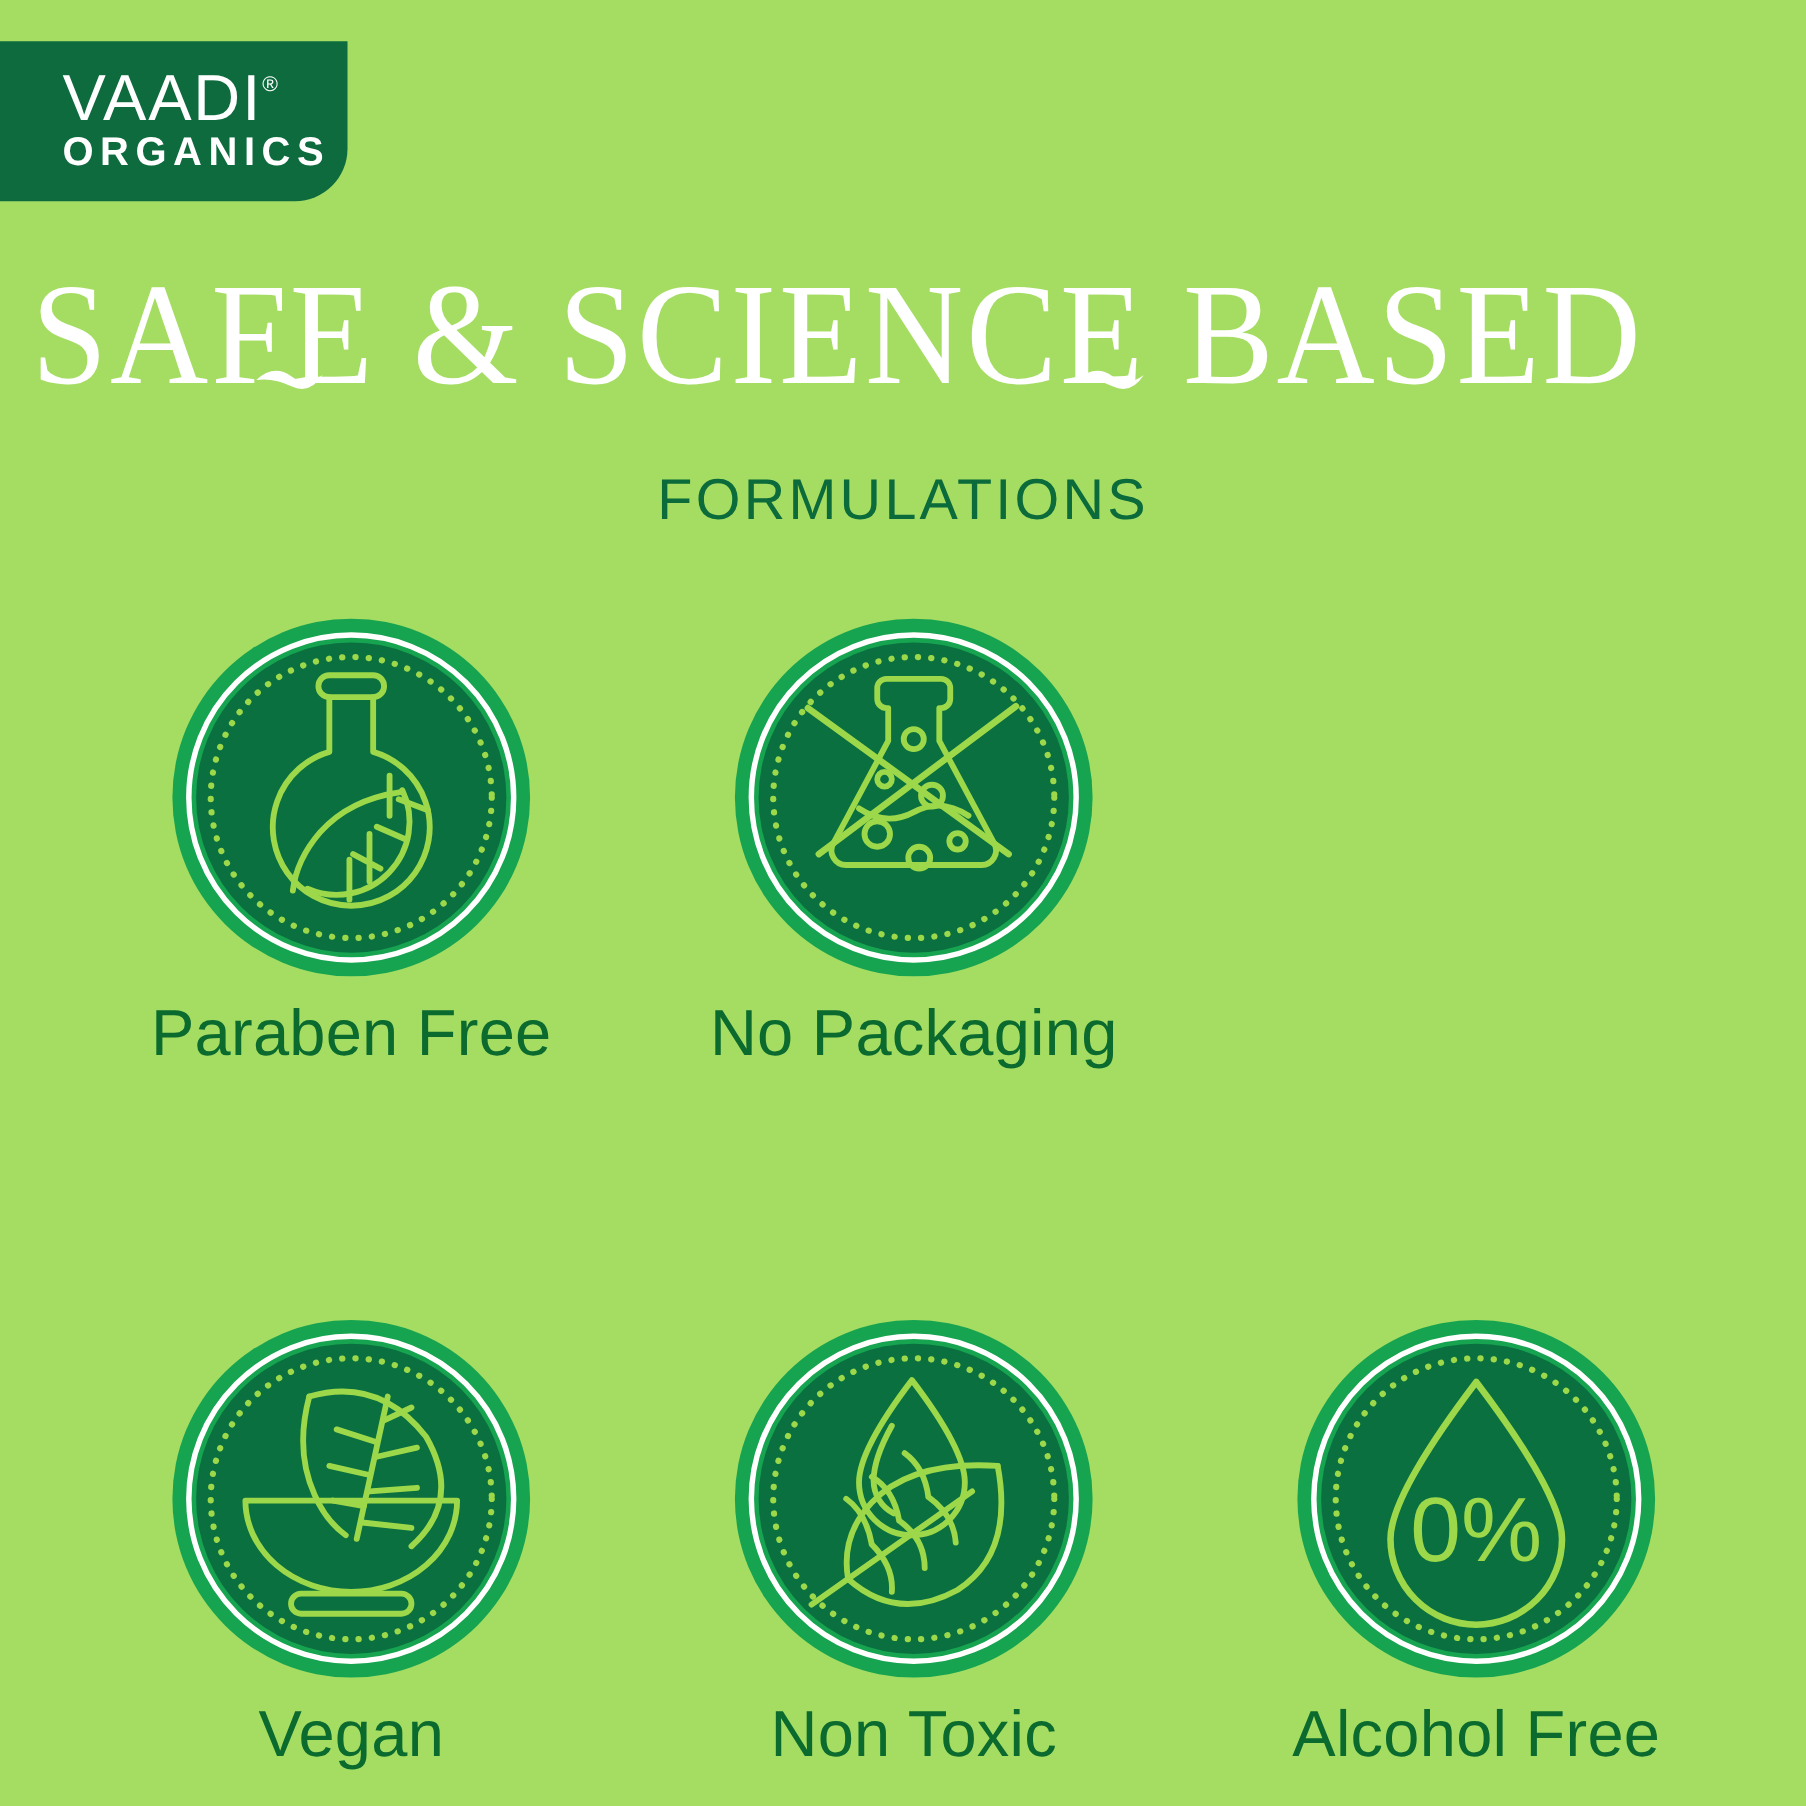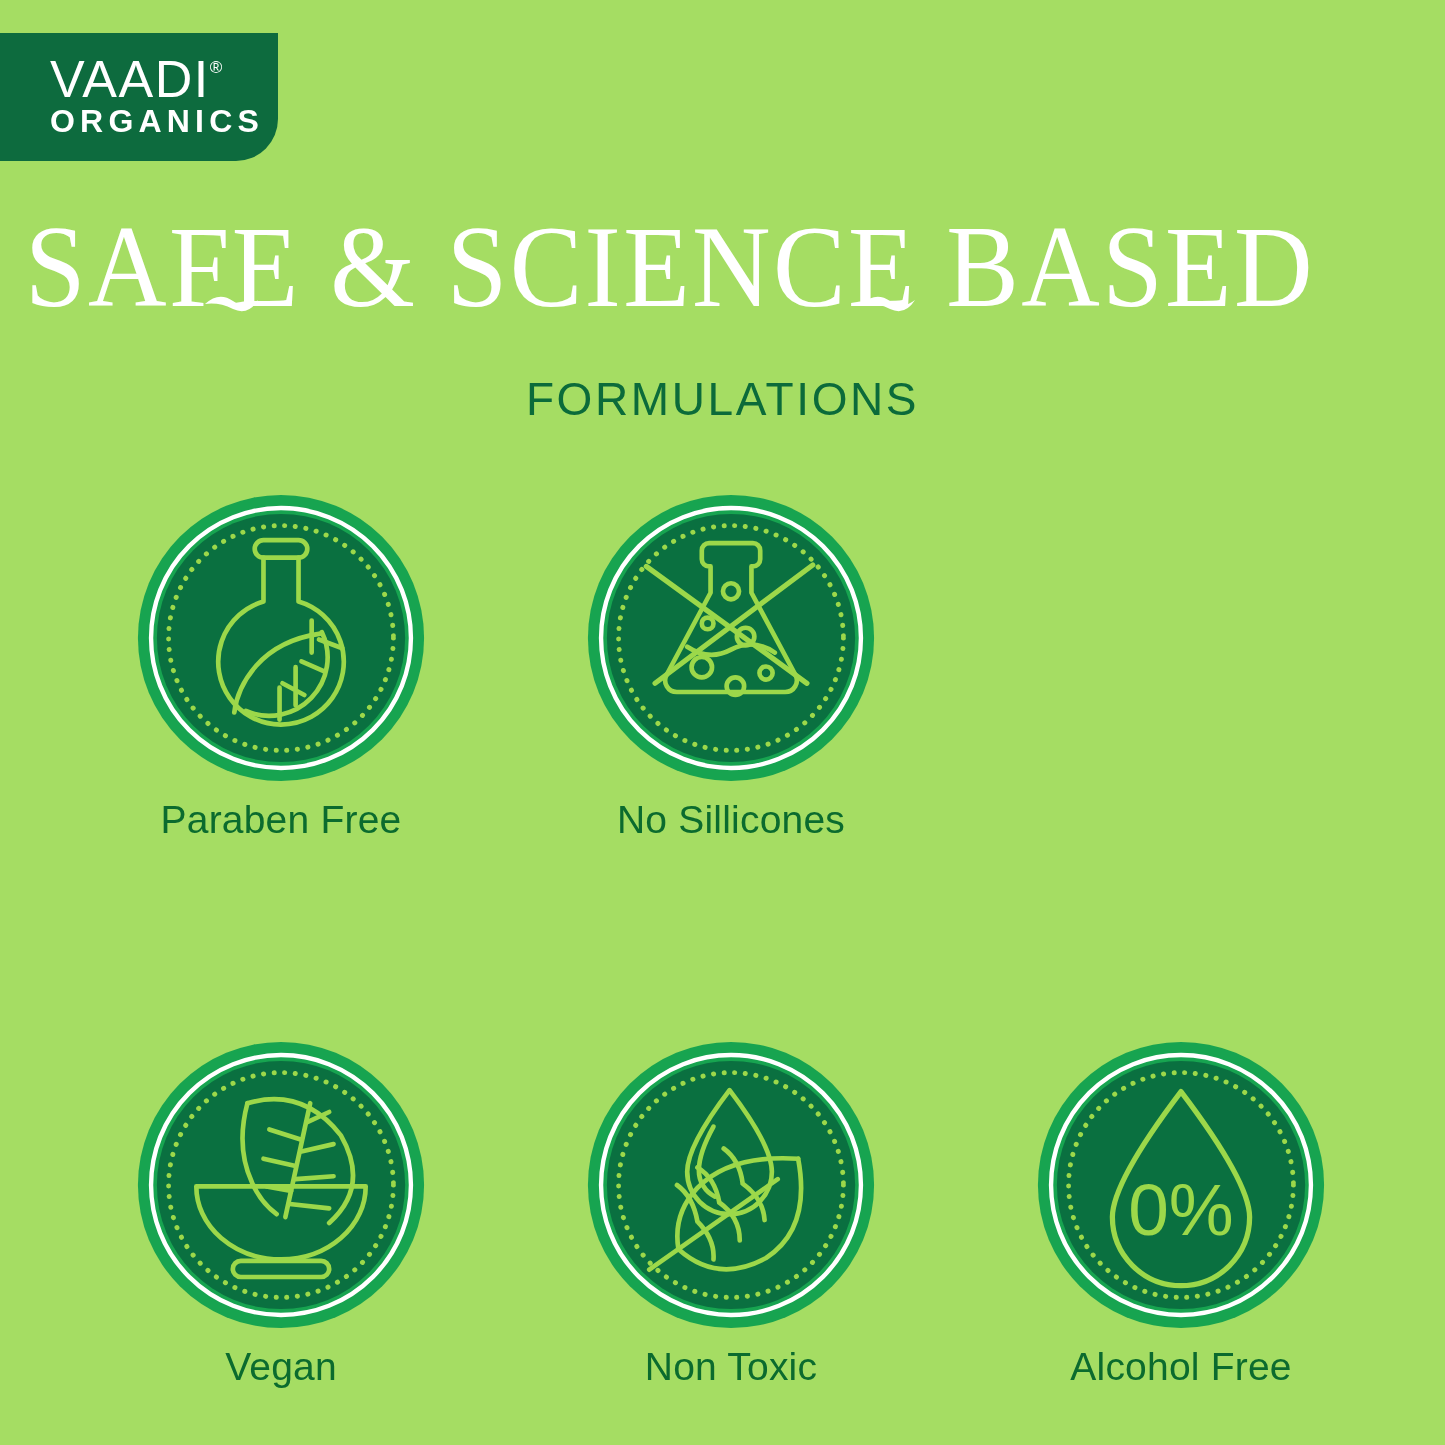--- a/index.html
+++ b/index.html
@@ -66,21 +66,21 @@
   }
   .cell.c1{margin-left:56px;}
   .cell.c2{margin-left:0px;}
   .cell.c3{margin-left:0px;}
 
   .badge{width:292px;height:292px;display:block;}
 
   .label{
     margin-top:14px;
     color:#0b6b2e;
-    font-size:39px;
+    font-size:52px;
     font-weight:400;
     line-height:1.12;
     text-align:center;
     font-family:"Liberation Sans", sans-serif;
     letter-spacing:.2px;
     max-width:420px;
   }
   .label.two-line{line-height:1.14;}
 </style>
 </head>
@@ -142,21 +142,21 @@
             <circle cx="100" cy="68" r="5.5"></circle>
             <circle cx="84" cy="90" r="4"></circle>
             <circle cx="110" cy="99" r="6"></circle>
             <circle cx="80" cy="120" r="7"></circle>
             <circle cx="103" cy="133" r="6"></circle>
             <circle cx="124" cy="124" r="4.5"></circle>
             <path d="M42 51 L152 131" stroke-width="3.6"></path>
             <path d="M156 50 L48 131" stroke-width="3.6"></path>
           </g>
         </svg>
-        <div class="label">No Sillicones</div>
+        <div class="label">No Packaging</div>
       </div>
 
     </div>
 
     <div class="row row2">
 
       <div class="cell c1">
         <svg class="badge" viewBox="0 0 200 200">
           <circle cx="100" cy="100" r="98" fill="#17a450"></circle>
           <circle cx="100" cy="100" r="89" fill="none" stroke="#ffffff" stroke-width="3"></circle>

